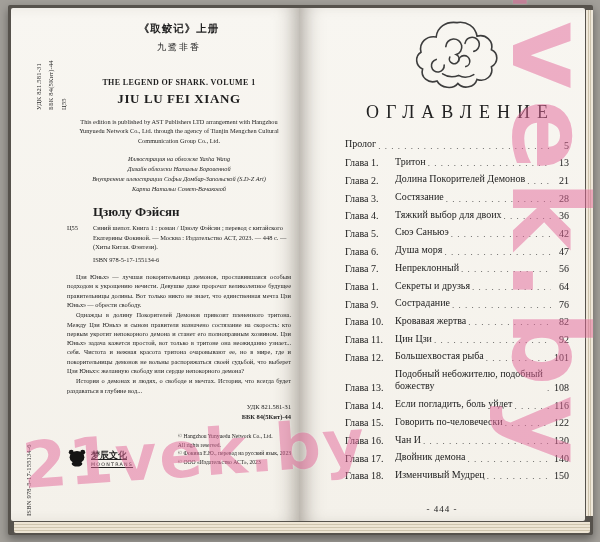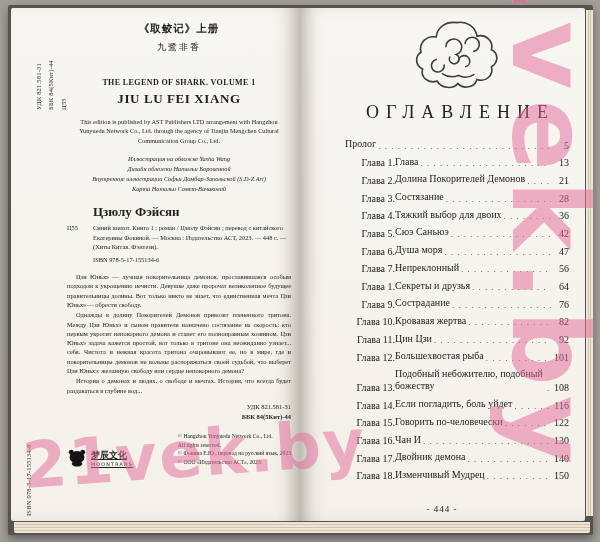--- a/index.html
+++ b/index.html
@@ -52,21 +52,21 @@
   .logo-latin { font-size:4.8px; letter-spacing:1.2px; font-family:"DejaVu Sans",sans-serif; }
   .copyrights { text-align:left; font-size:5.6px; line-height:1.6; max-width:140px; }
 
   
   .rp-content { position:absolute; left:46px; top:8px; right:16px; }
   .ornament   { text-align:center; }
   .toc-title  { text-align:center; font-size:18px; letter-spacing:7px; padding-left:7px;
                 margin-top:8px; color:#222; }
   .toc        { margin-top:15px; }
   .toc-row    { display:flex; align-items:flex-end; margin-bottom:5.2px; font-size:10px; color:#222; }
-  .toc-num    { flex:0 0 50px; text-align:right; }
+  .toc-num    { flex:0 0 50px; text-align:left; }
   .toc-title-text { flex:0 1 auto; max-width:150px; line-height:1.25; text-align:left; }
   .leader     { flex:1 1 0; overflow:hidden; white-space:nowrap; margin:0 2px; color:#333; }
   .leader::after { content:". . . . . . . . . . . . . . . . . . . . . . . . . . . . . . . . . . . . . . . . . . . . . . . .";
                    letter-spacing:1px; font-size:9px; }
   .toc-page   { flex:0 0 auto; min-width:16px; text-align:right; }
   .folio      { position:absolute; left:0; right:0; bottom:7px; text-align:center;
                 font-size:9px; letter-spacing:1px; color:#222; }
 
   
   .wm  { position:absolute; font-family:"DejaVu Sans",sans-serif; font-weight:bold;
@@ -183,21 +183,21 @@
 
           <div class="toc-row">
 
             <span class="toc-title-text">Пролог</span>
             <span class="leader"></span>
             <span class="toc-page">5</span>
           </div>
 
           <div class="toc-row">
             <span class="toc-num">Глава 1.</span>
-            <span class="toc-title-text">Глава</span>
+            <span class="toc-title-text">Тритон</span>
             <span class="leader"></span>
             <span class="toc-page">13</span>
           </div>
 
           <div class="toc-row">
             <span class="toc-num">Глава 2.</span>
             <span class="toc-title-text">Долина Покорителей Демонов</span>
             <span class="leader"></span>
             <span class="toc-page">21</span>
           </div>

